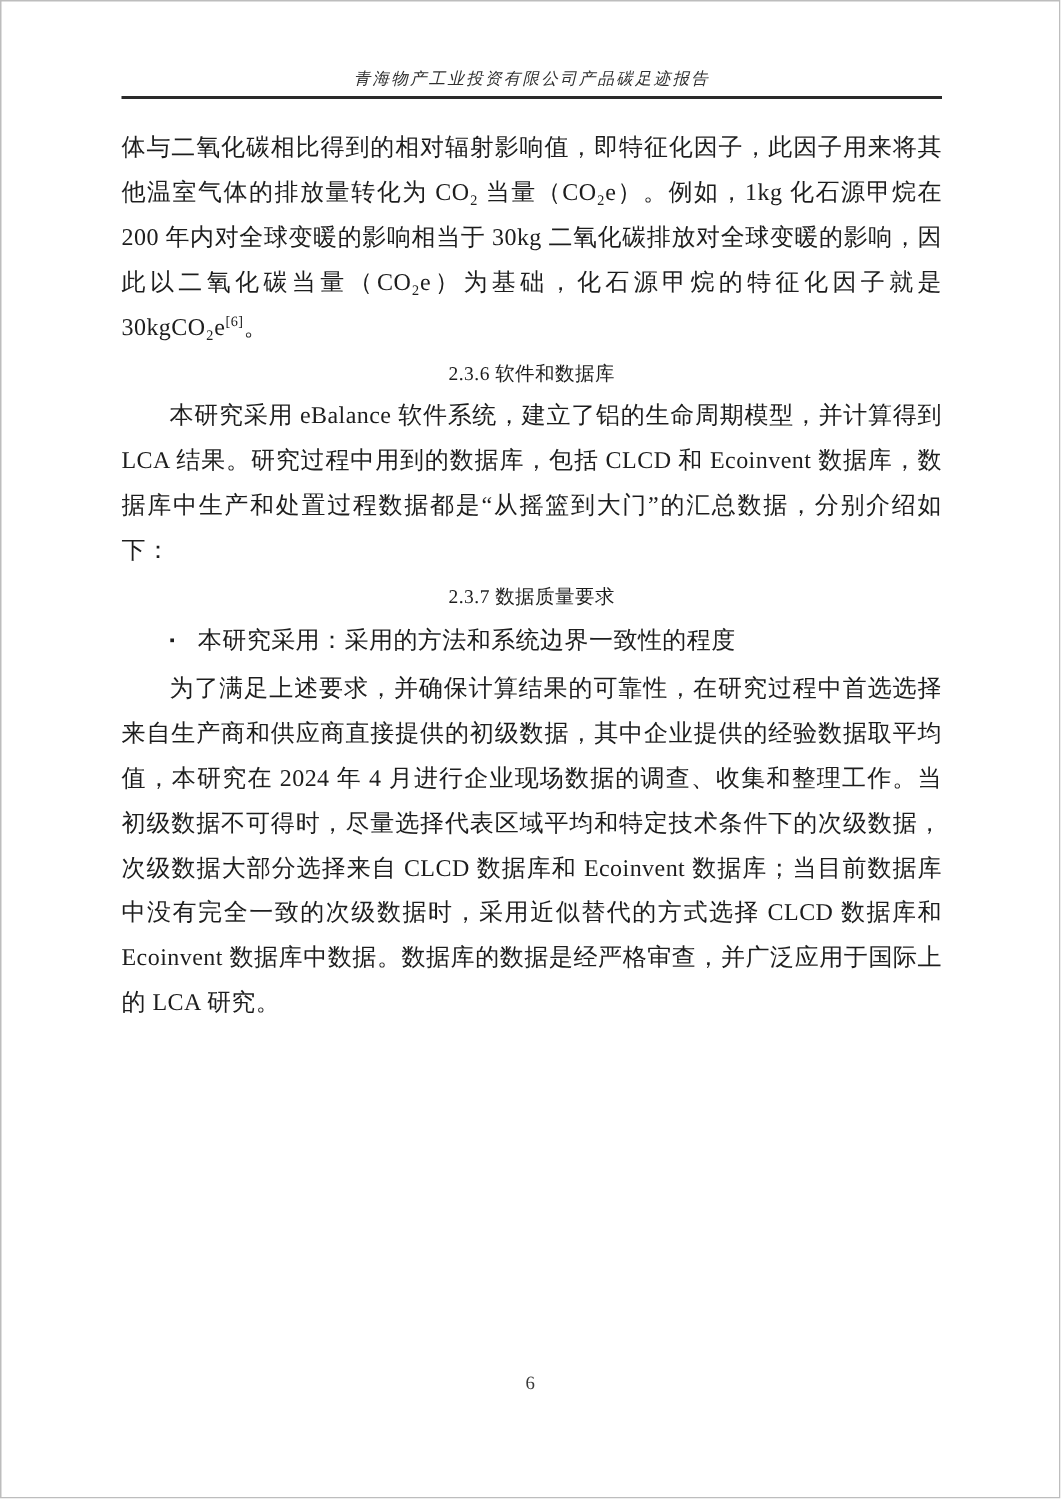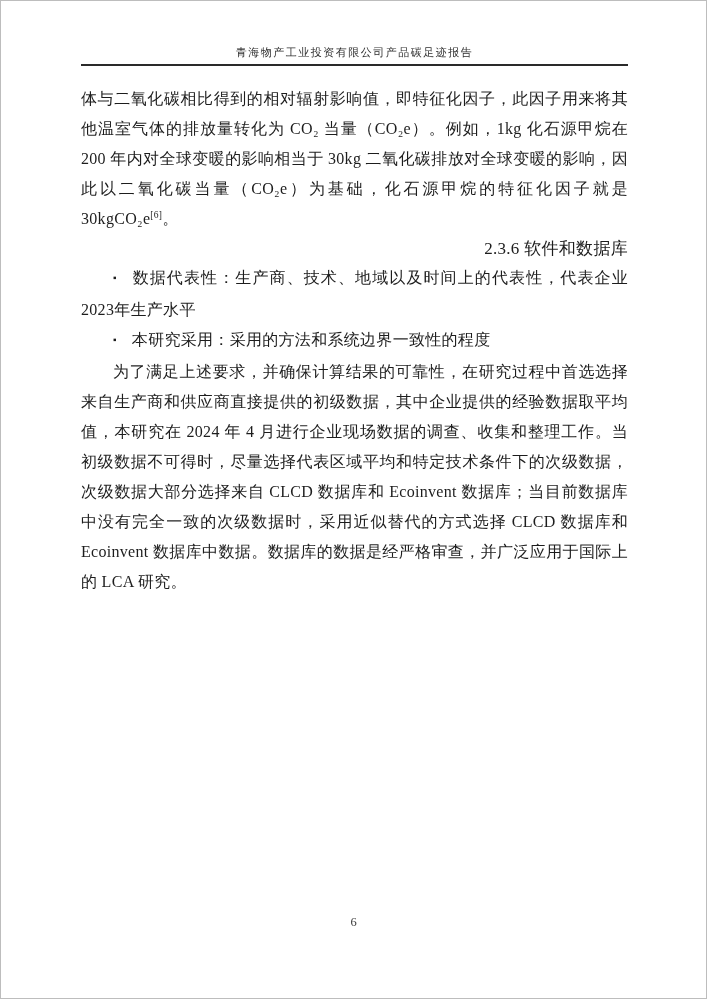--- a/index.html
+++ b/index.html
@@ -17,20 +17,21 @@
     overflow: hidden;
     font-family: "Liberation Serif", "DejaVu Serif", serif;
     color: #1d1d1d;
   }
   .doc-header {
     margin: 0 78px 0 80px;
     padding-top: 44px;
     padding-bottom: 4px;
     border-bottom: 2px solid #2a2a2a;
     text-align: center;
+    font-style: italic;
   }
   .doc-header-title {
     font-size: 11px;
     letter-spacing: 1.5px;
     color: #2f2f2f;
   }
   .doc-body {
     margin: 0 78px 0 80px;
     padding-top: 18px;
     font-size: 16px;
@@ -39,23 +40,23 @@
     text-align: justify;
   }
   .para {
     margin: 0;
   }
   .indent {
     text-indent: 2em;
   }
   .heading {
     margin: 0;
-    font-size: 17px;
+    font-size: 13px;
     font-weight: normal;
-    text-align: right;
+    text-align: center;
   }
   .bullet {
     text-indent: 2em;
   }
   .bullet-marker {
     font-size: 10px;
     margin-right: 15px;
     position: relative;
     top: -2px;
   }
@@ -82,27 +83,28 @@
   <header class="doc-header">
     <div class="doc-header-title">青海物产工业投资有限公司产品碳足迹报告</div>
   </header>
 
   <main class="doc-body">
 
     <p class="para"><span>体与二氧化碳相比得到的相对辐射影响值，即特征化因子，此因子用来将其他温室气体的排放量转化为 CO₂ 当量（CO₂e）。例如，1kg 化石源甲烷在 200 年内对全球变暖的影响相当于 30kg 二氧化碳排放对全球变暖的影响，因此以二氧化碳当量（CO₂e）为基础，化石源甲烷的特征化因子就是 30kgCO₂e</span><sup class="footnote">[6]</sup><span>。</span></p>
 
     <h2 class="heading">2.3.6 软件和数据库</h2>
 
+    <p class="para indent">本研究采用 eBalance 软件系统，建立了铝的生命周期模型，并计算得到 LCA 结果。研究过程中用到的数据库，包括 CLCD 和 Ecoinvent 数据库，数据库中生产和处置过程数据都是“从摇篮到大门”的汇总数据，分别介绍如下：</p>
 
 
 
+    <h2 class="heading">2.3.7 数据质量要求</h2>
 
 
 
-    <p class="para bullet"><span class="bullet-marker">▪</span><span>数据代表性：生产商、技术、地域以及时间上的代表性，代表企业2023年生产水平</span></p>
 
     <p class="para bullet"><span class="bullet-marker">▪</span><span>本研究采用：采用的方法和系统边界一致性的程度</span></p>
 
     <p class="para indent">为了满足上述要求，并确保计算结果的可靠性，在研究过程中首选选择来自生产商和供应商直接提供的初级数据，其中企业提供的经验数据取平均值，本研究在 2024 年 4 月进行企业现场数据的调查、收集和整理工作。当初级数据不可得时，尽量选择代表区域平均和特定技术条件下的次级数据，次级数据大部分选择来自 CLCD 数据库和 Ecoinvent 数据库；当目前数据库中没有完全一致的次级数据时，采用近似替代的方式选择 CLCD 数据库和 Ecoinvent 数据库中数据。数据库的数据是经严格审查，并广泛应用于国际上的 LCA 研究。</p>
 
   </main>
 
   <footer>
     <div class="page-number">6</div>
   </footer>

